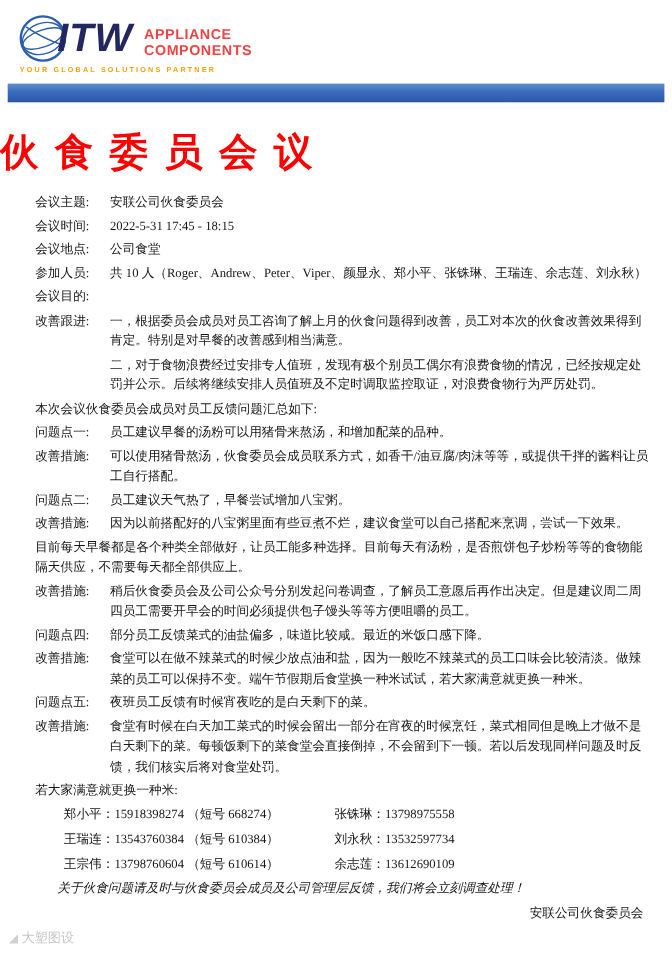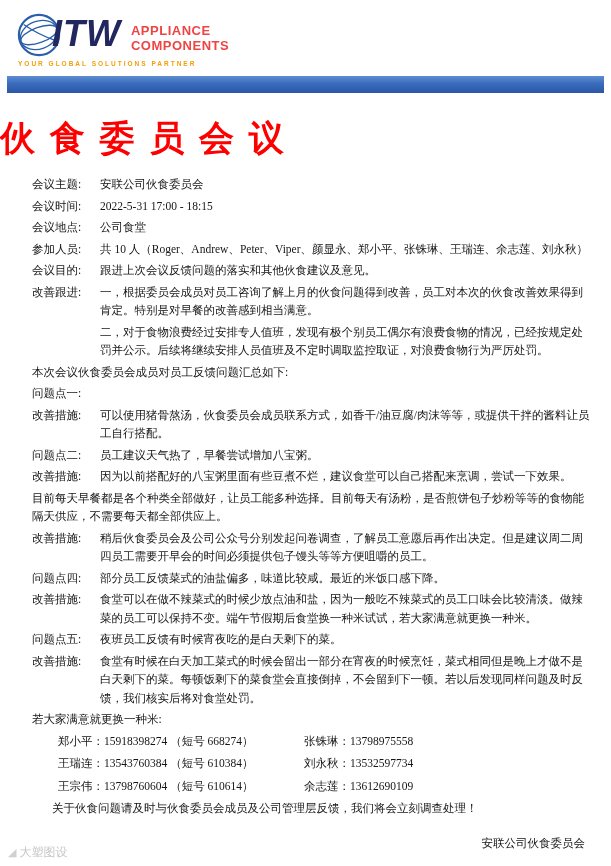--- a/index.html
+++ b/index.html
@@ -58,21 +58,21 @@
   }
   .row { display: flex; margin-bottom: 3px; }
   .row .label { flex: 0 0 68px; white-space: nowrap; }
   .row .text { flex: 1; }
   .row-full { margin-bottom: 3px; }
 
   .contact-row { display: flex; padding-left: 26px; margin-bottom: 4px; align-items: center; }
   .contact-left { flex: 0 0 246px; }
   .contact-right { flex: 1; }
 
-  .note { padding-left: 20px; margin-top: 2px; margin-bottom: 16px; }
+  .note { padding-left: 20px; margin-top: 2px; margin-bottom: 4px; font-style: italic; }
   .sign { text-align: right; padding-right: 6px; line-height: 19px; }
 
   
   .watermark {
     position: absolute; left: 8px; bottom: 5px;
     display: flex; align-items: center; gap: 3px;
     color: #bcbcbc; font-size: 12px;
     font-family: "Liberation Sans", sans-serif;
     opacity: 0.85;
   }
@@ -101,47 +101,47 @@
 <h1 class="title">伙 食 委 员 会 议</h1>
 
 <div class="doc">
 
   <div class="row">
     <span class="label">会议主题:</span>
     <span class="text">安联公司伙食委员会</span>
   </div>
   <div class="row">
     <span class="label">会议时间:</span>
-    <span class="text">2022-5-31  17:00 - 18:15</span>
+    <span class="text">2022-5-31  17:45 - 18:15</span>
   </div>
   <div class="row">
     <span class="label">会议地点:</span>
     <span class="text">公司食堂</span>
   </div>
   <div class="row">
     <span class="label">参加人员:</span>
     <span class="text">共 10 人（Roger、Andrew、Peter、Viper、颜显永、郑小平、张铢琳、王瑞连、余志莲、刘永秋）</span>
   </div>
   <div class="row">
     <span class="label">会议目的:</span>
-    <span class="text">跟进上次会议反馈问题的落实和其他伙食建议及意见。</span>
   </div>
   <div class="row">
     <span class="label">改善跟进:</span>
     <span class="text">一，根据委员会成员对员工咨询了解上月的伙食问题得到改善，员工对本次的伙食改善效果得到肯定。特别是对早餐的改善感到相当满意。</span>
   </div>
   <div class="row">
     <span class="label"></span>
     <span class="text">二，对于食物浪费经过安排专人值班，发现有极个别员工偶尔有浪费食物的情况，已经按规定处罚并公示。后续将继续安排人员值班及不定时调取监控取证，对浪费食物行为严厉处罚。</span>
   </div>
 
   <div class="row-full">本次会议伙食委员会成员对员工反馈问题汇总如下:</div>
 
   <div class="row">
     <span class="label">问题点一:</span>
+    <span class="text">员工建议早餐的汤粉可以用猪骨来熬汤，和增加配菜的品种。</span>
   </div>
   <div class="row">
     <span class="label">改善措施:</span>
     <span class="text">可以使用猪骨熬汤，伙食委员会成员联系方式，如香干/油豆腐/肉沫等等，或提供干拌的酱料让员工自行搭配。</span>
   </div>
   <div class="row">
     <span class="label">问题点二:</span>
     <span class="text">员工建议天气热了，早餐尝试增加八宝粥。</span>
   </div>
   <div class="row">

